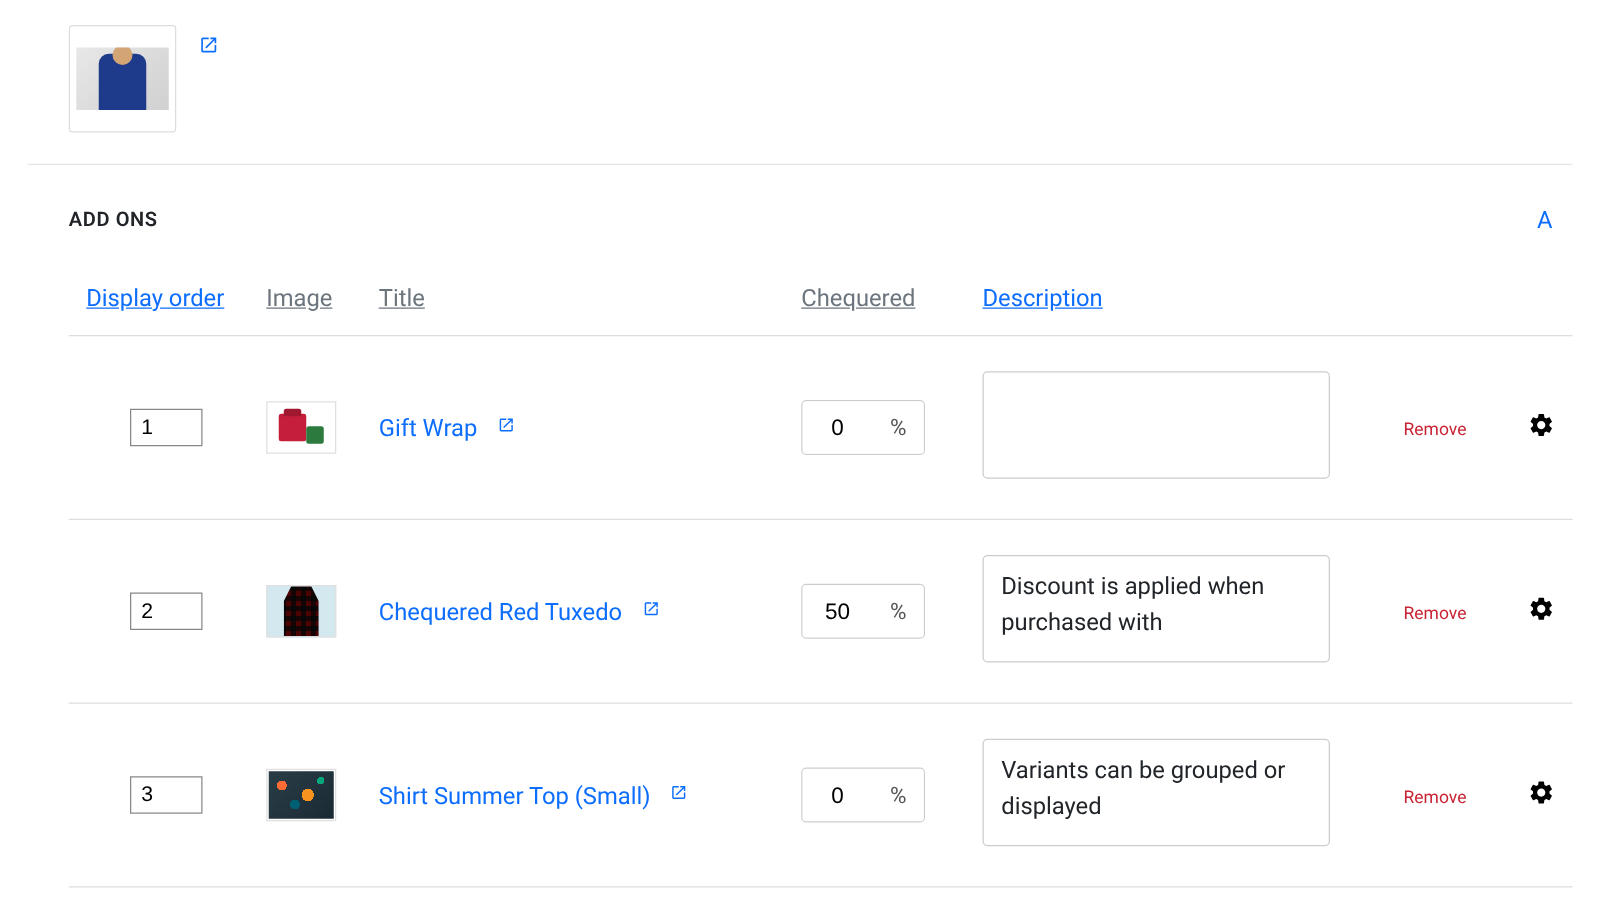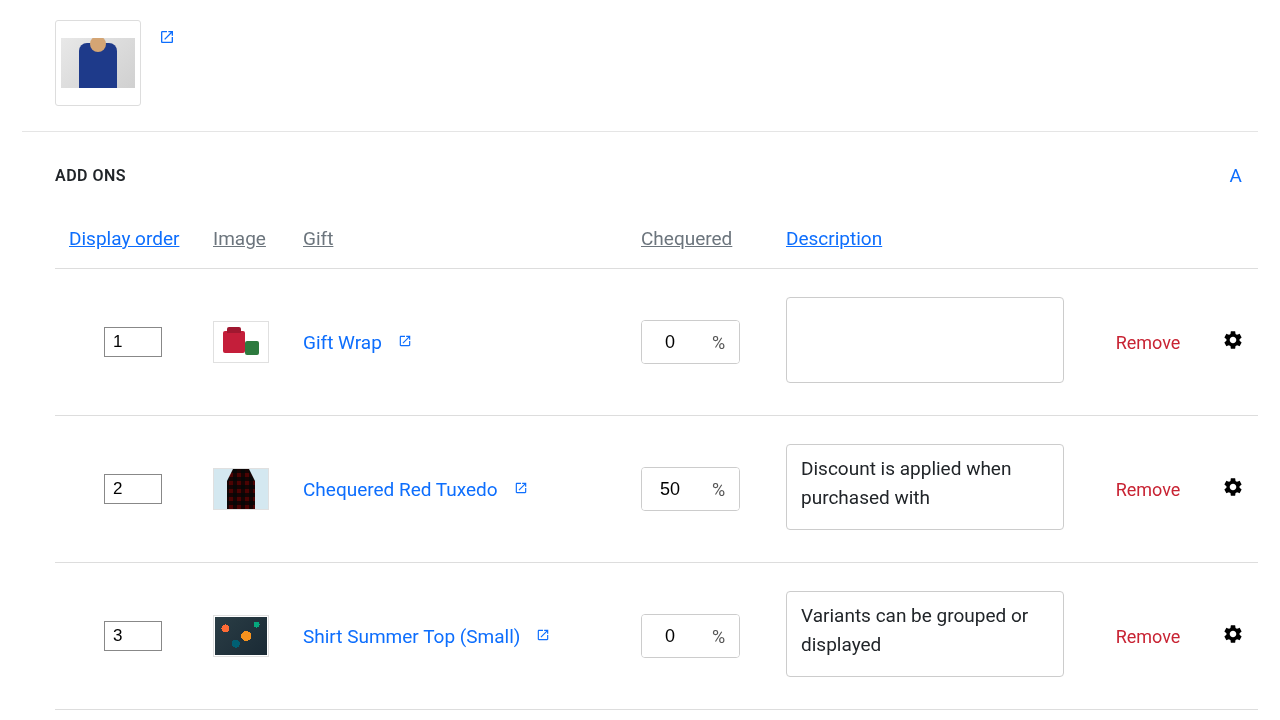--- a/index.html
+++ b/index.html
@@ -236,21 +236,21 @@
 .desc-textarea::-webkit-scrollbar {
   width: 14px;
 }
 .desc-textarea::-webkit-scrollbar-thumb {
   background: #c0c0c0;
   border-radius: 7px;
   border: 3px solid #fff;
 }
 .remove-link {
   color: #c82333;
-  font-size: 18px;
+  font-size: 14px;
   text-decoration: none;
 }
 .gear-icon {
   width: 22px;
   height: 22px;
   cursor: pointer;
 }
 th:nth-child(1), td:nth-child(1) { width: 150px; padding-left: 14px;}
 td:nth-child(1) { text-align: center; }
 th:nth-child(2), td:nth-child(2) { width: 90px; }
@@ -284,21 +284,21 @@
   <div class="addons-title">ADD ONS</div>
   <div class="add-link-partial">A</div>
 </div>
 
 <div class="table-container">
   <table>
     <thead>
       <tr>
         <th class="sortable">Display order</th>
         <th>Image</th>
-        <th>Gift</th>
+        <th>Title</th>
         <th>Chequered</th>
         <th class="sortable">Description</th>
         <th></th>
         <th></th>
       </tr>
     </thead>
     <tbody id="rows-body">
   <tr>
     <td>
       <input type="text" class="order-input" value="1" style="">

